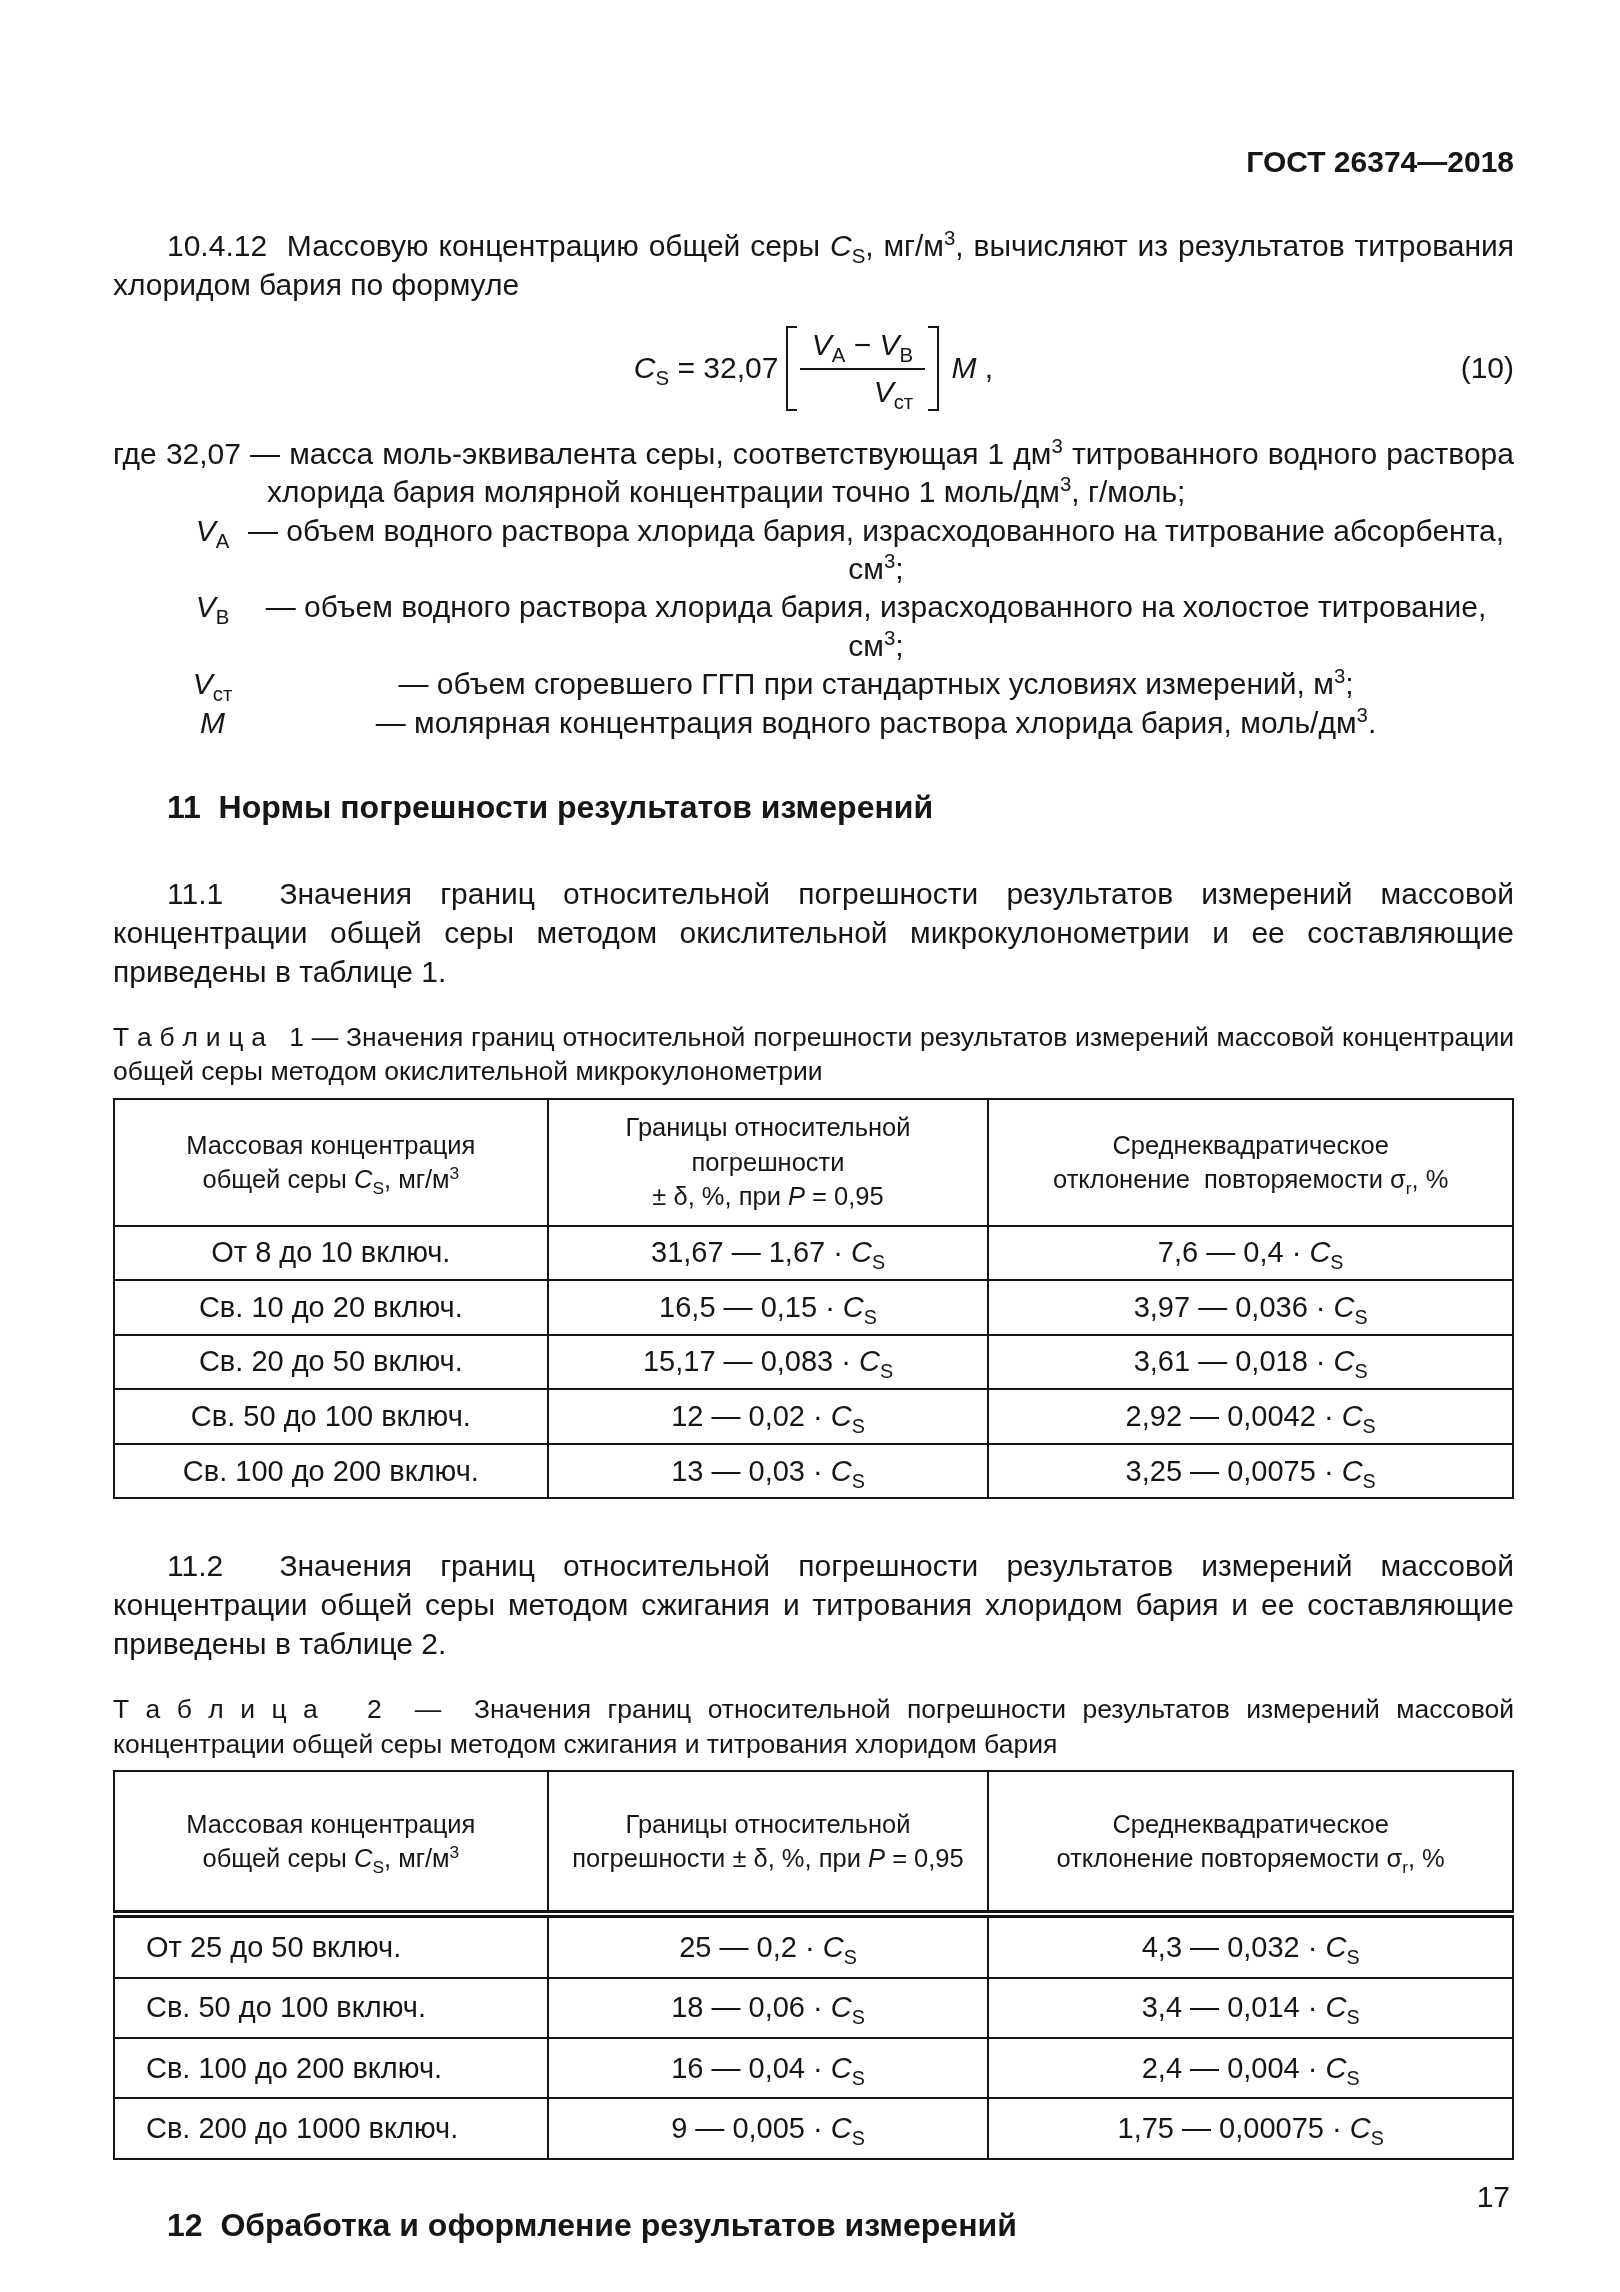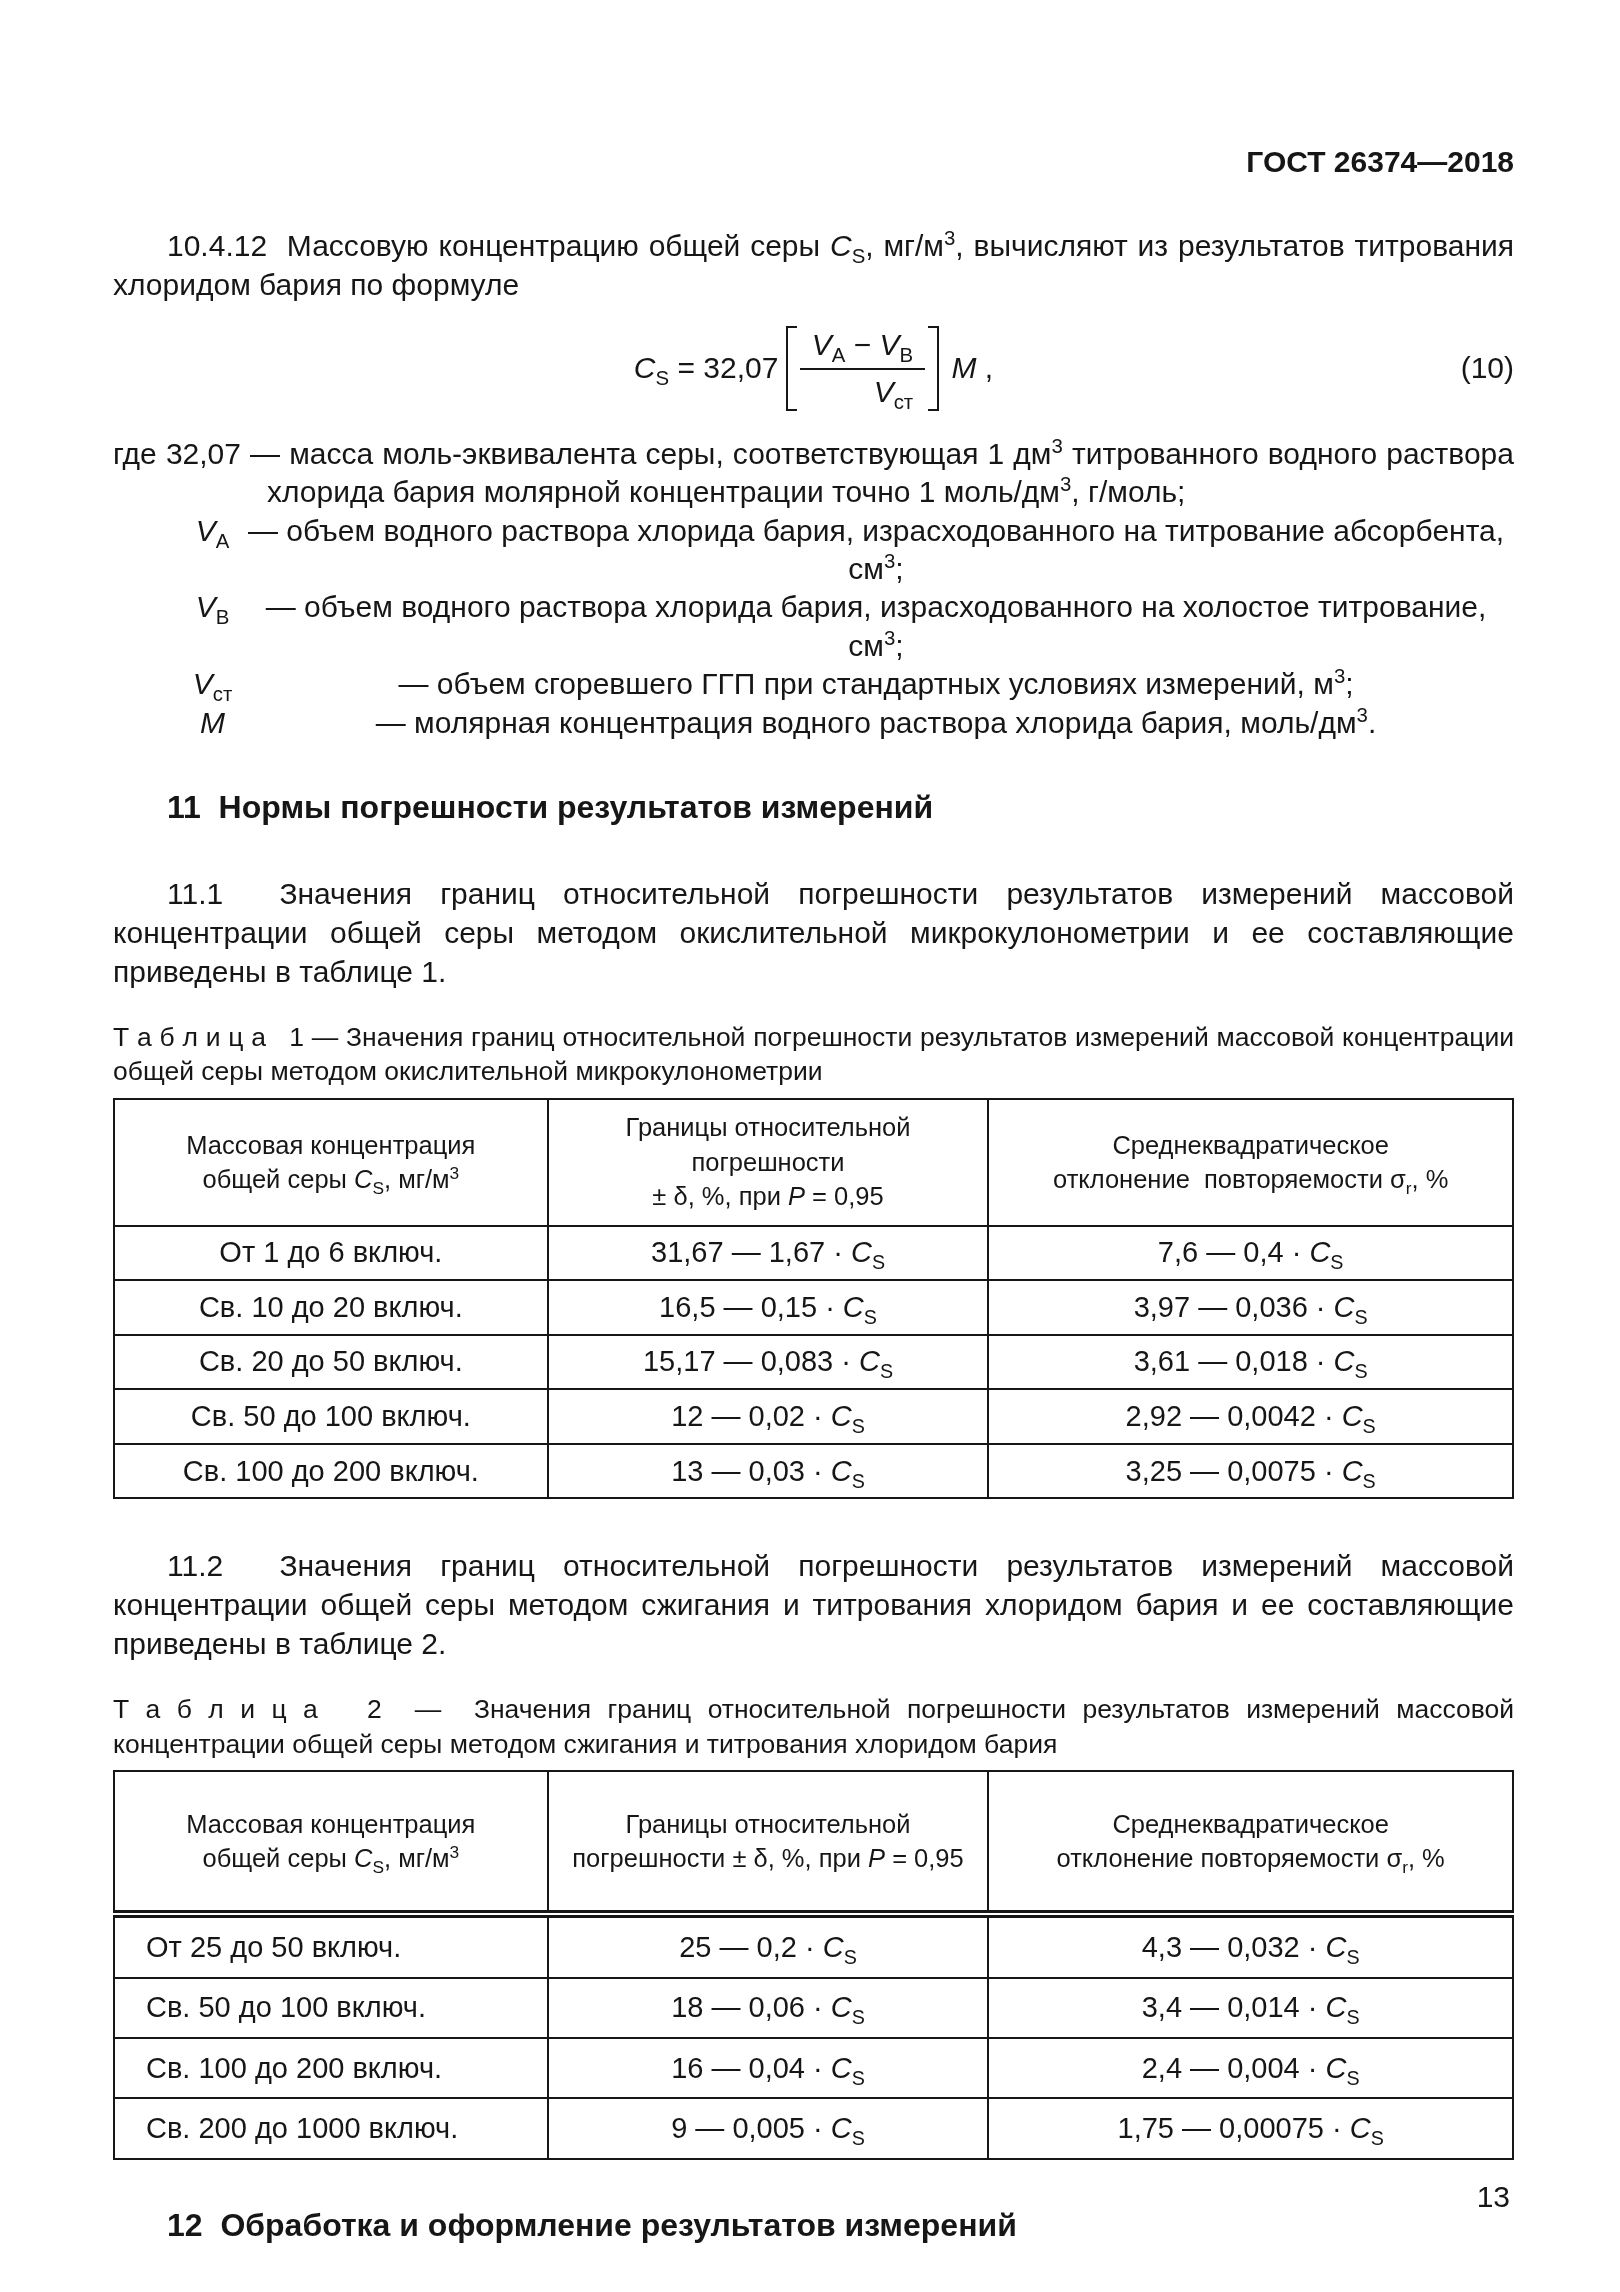--- a/index.html
+++ b/index.html
@@ -115,21 +115,21 @@
       </colgroup>
       <thead>
         <tr>
           <th>Массовая концентрация<br>общей серы <i>C</i><sub>S</sub>, мг/м<sup>3</sup></th>
           <th>Границы относительной погрешности<br>± δ, %, при <i>P</i> = 0,95</th>
           <th>Среднеквадратическое<br>отклонение&nbsp; повторяемости σ<sub>r</sub>, %</th>
         </tr>
       </thead>
       <tbody>
           <tr>
-            <td>От 1 до 6 включ.</td>
+            <td>От 8 до 10 включ.</td>
             <td>31,67 — 1,67 · <i>C</i><sub>S</sub></td>
             <td>7,6 — 0,4 · <i>C</i><sub>S</sub></td>
           </tr>
           <tr>
             <td>Св. 10 до 20 включ.</td>
             <td>16,5 — 0,15 · <i>C</i><sub>S</sub></td>
             <td>3,97 — 0,036 · <i>C</i><sub>S</sub></td>
           </tr>
           <tr>
             <td>Св. 20 до 50 включ.</td>
@@ -189,15 +189,15 @@
           </tr>
         </tbody>
     </table>
 
     <div class="section-heading">12&nbsp;&nbsp;Обработка и оформление результатов измерений</div>
 
     <p class="para">12.1&nbsp;&nbsp;За результат измерений массовой концентрации общей серы методами, установленными в настоящем стандарте, принимают среднеарифметическое значение результатов двух последо-</p>
 
   </div>
 
-  <div class="page-number">13</div>
+  <div class="page-number">17</div>
 </div>
 
 
 </body></html>

